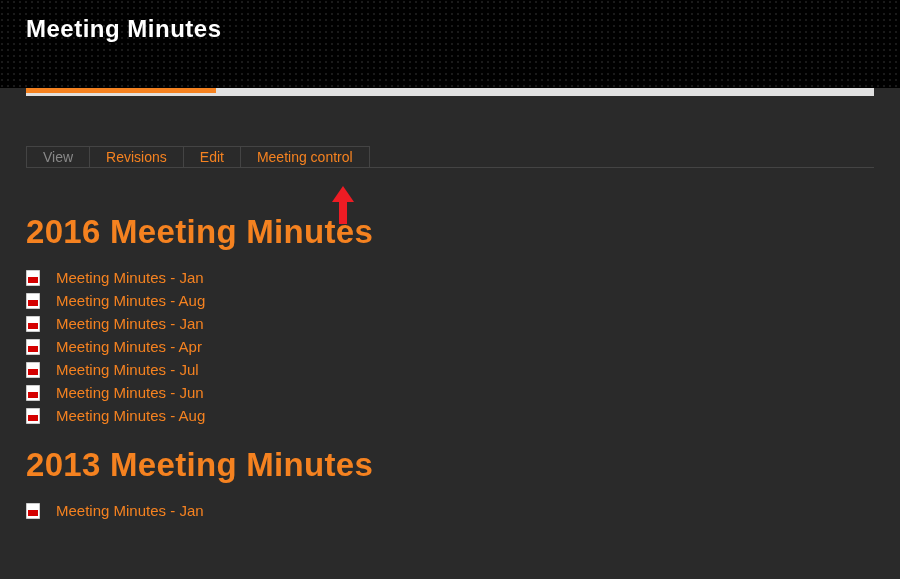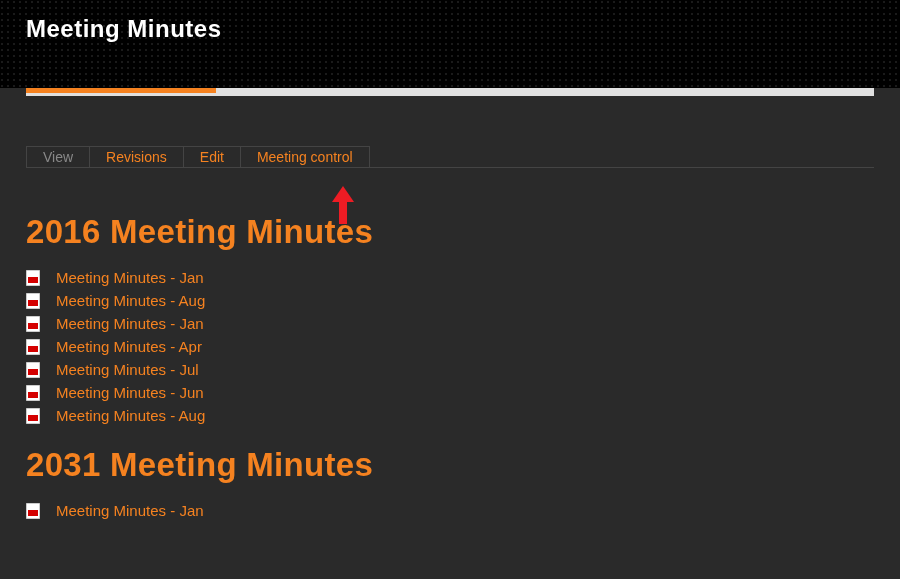--- a/index.html
+++ b/index.html
@@ -197,21 +197,21 @@
         <svg width="14" height="16" viewBox="0 0 14 16">
             <rect x="0" y="0" width="14" height="16" fill="#fff"></rect>
             <rect x="0" y="0" width="14" height="16" fill="none" stroke="#999" stroke-width="1"></rect>
             <rect x="2" y="7" width="10" height="6" fill="#d40000"></rect>
           </svg>
       </span>
       <a class="file-link">Meeting Minutes - Aug</a>
     </li>
   </ul>
 
-  <h2 class="section-heading second">2031 Meeting Minutes</h2>
+  <h2 class="section-heading second">2013 Meeting Minutes</h2>
   <ul class="file-list">
     <li class="file-item">
       <span class="file-icon">
         <svg width="14" height="16" viewBox="0 0 14 16">
             <rect x="0" y="0" width="14" height="16" fill="#fff"></rect>
             <rect x="0" y="0" width="14" height="16" fill="none" stroke="#999" stroke-width="1"></rect>
             <rect x="2" y="7" width="10" height="6" fill="#d40000"></rect>
           </svg>
       </span>
       <a class="file-link">Meeting Minutes - Jan</a>

